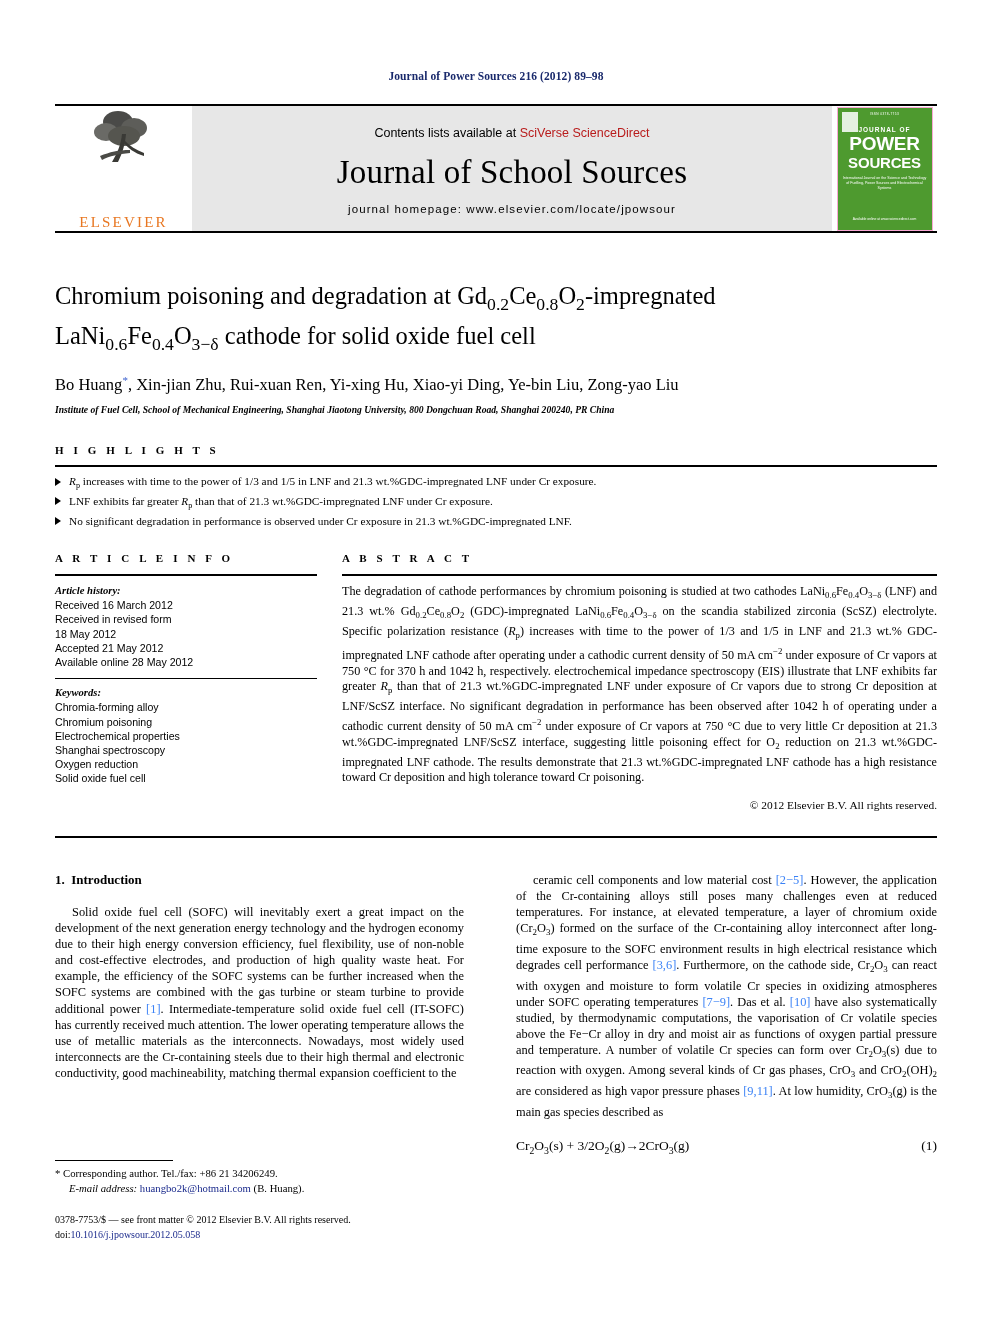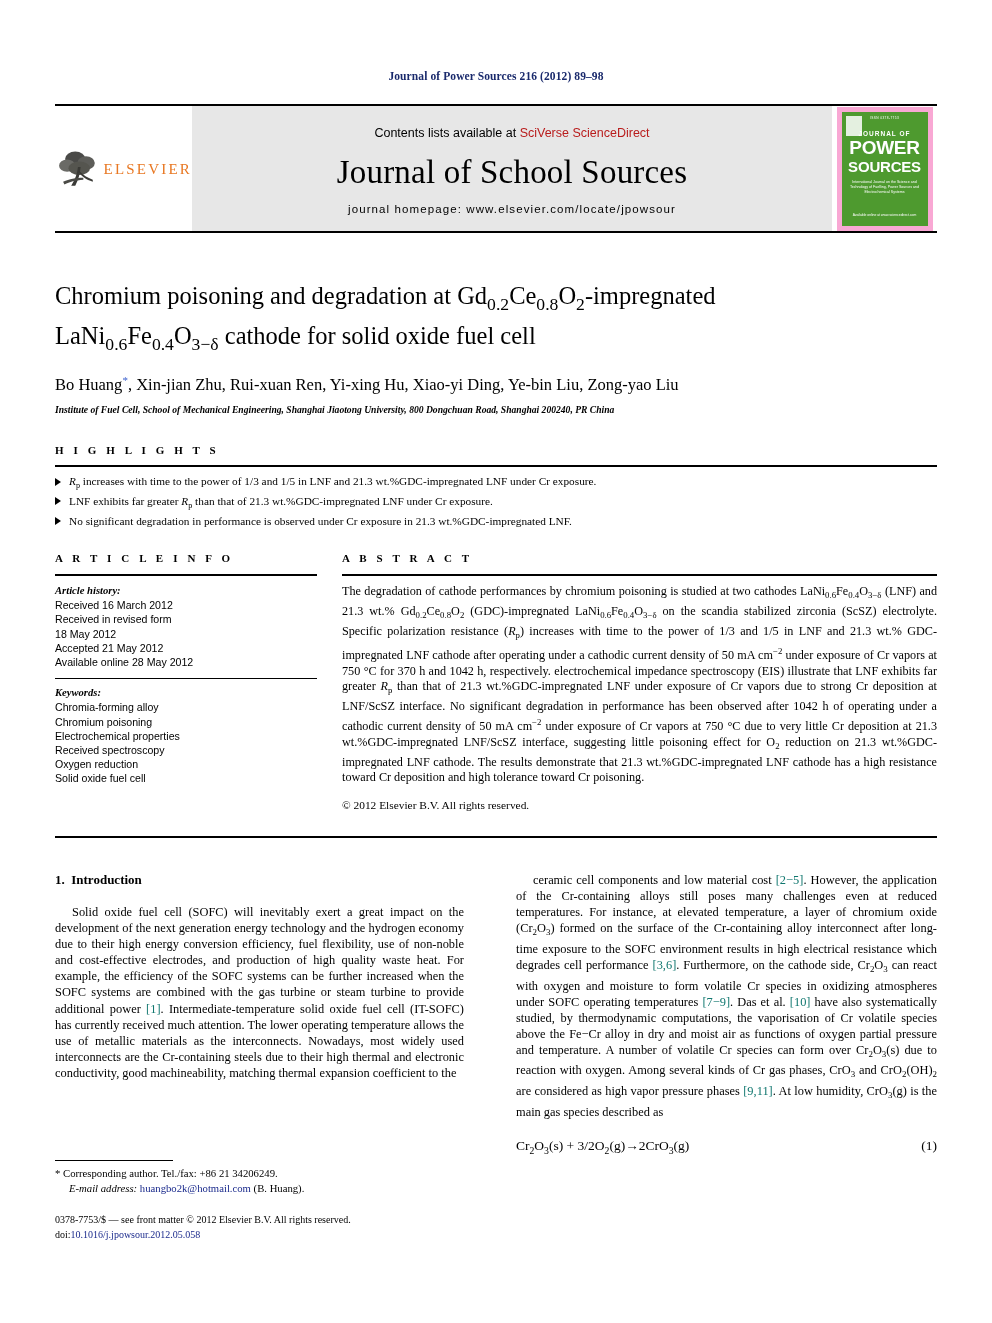--- a/index.html
+++ b/index.html
@@ -46,21 +46,21 @@
     box-sizing: border-box;
     display: flex;
     align-items: stretch;
   }
   .mast-logo {
     width: 137px;
     flex: 0 0 137px;
     background: #ffffff;
     position: relative;
     display: flex;
-    flex-direction: row;
+    flex-direction: column;
     align-items: center;
     justify-content: space-between;
   }
   .tree-svg { display:block; }
   .elsevier-word {
     font-family: "Liberation Serif", serif;
     font-size: 15px;
     letter-spacing: 2.2px;
     color: #E87722;
     font-weight: normal;
@@ -106,21 +106,21 @@
     display: flex;
     align-items: center;
     justify-content: center;
     background: #fff;
   }
   .cover-img {
     width: 96px;
     height: 124px;
     background: #4e9a2f;
     position: relative;
-    border: 5px solid #f9a8d4;
+    border: 1px solid #f9a8d4;
     box-sizing: border-box;
     overflow: hidden;
     font-family: "Liberation Sans", sans-serif;
   }
   .cover-tree {
     position: absolute; left: 4px; top: 4px;
     width: 16px; height: 20px;
     background: #fff;
     opacity: .85;
   }
@@ -251,20 +251,21 @@
   .abs-text {
     font-family: "Liberation Serif", serif;
     font-size: 12.2px;
     line-height: 15.6px;
     text-align: justify;
     color: #000;
   }
   .copyright {
     font-family: "Liberation Serif", serif;
     font-size: 11.4px;
+    text-align: right;
     margin-top: 13px;
   }
   .block-bottom-rule {
     position: absolute;
     left: 55px; top: 836px;
     width: 882px;
     border-top: 2.2px solid #000;
   }
 
   
@@ -286,21 +287,21 @@
   }
   .para {
     font-family: "Liberation Serif", serif;
     font-size: 12.4px;
     line-height: 16.1px;
     text-align: justify;
     margin: 0;
     text-indent: 17px;
     color: #000;
   }
-  .cite { color: #0f766e; font-family: Liberation Serif, serif; }
+  .cite { color: #3b82f6; font-family: Liberation Serif, serif; }
   .eqn-row {
     display: flex;
     justify-content: space-between;
     align-items: baseline;
     font-family: "Liberation Serif", serif;
     font-size: 13.5px;
     margin-top: 18px;
   }
 
   
@@ -413,21 +414,21 @@
         <div class="info-line">18 May 2012</div>
         <div class="info-line">Accepted 21 May 2012</div>
         <div class="info-line">Available online 28 May 2012</div>
       </div>
     <div class="sub-rule"></div>
     <div class="info-label">Keywords:</div>
     <div id="keywords-list">
         <div class="info-line">Chromia-forming alloy</div>
         <div class="info-line">Chromium poisoning</div>
         <div class="info-line">Electrochemical properties</div>
-        <div class="info-line">Received spectroscopy</div>
+        <div class="info-line">Shanghai spectroscopy</div>
         <div class="info-line">Oxygen reduction</div>
         <div class="info-line">Solid oxide fuel cell</div>
       </div>
   </div>
 
   <div class="abs-col">
     <div class="sec-head">A B S T R A C T</div>
     <div class="col-rule"></div>
     <div class="abs-text" id="abstract-text">The degradation of cathode performances by chromium poisoning is studied at two cathodes LaNi<sub>0.6</sub>Fe<sub>0.4</sub>O<sub>3−δ</sub> (LNF) and 21.3 wt.% Gd<sub>0.2</sub>Ce<sub>0.8</sub>O<sub>2</sub> (GDC)-impregnated LaNi<sub>0.6</sub>Fe<sub>0.4</sub>O<sub>3−δ</sub> on the scandia stabilized zirconia (ScSZ) electrolyte. Specific polarization resistance (<i>R</i><sub>p</sub>) increases with time to the power of 1/3 and 1/5 in LNF and 21.3 wt.% GDC-impregnated LNF cathode after operating under a cathodic current density of 50 mA cm<sup>−2</sup> under exposure of Cr vapors at 750 °C for 370 h and 1042 h, respectively. electrochemical impedance spectroscopy (EIS) illustrate that LNF exhibits far greater <i>R</i><sub>p</sub> than that of 21.3 wt.%GDC-impregnated LNF under exposure of Cr vapors due to strong Cr deposition at LNF/ScSZ interface. No significant degradation in performance has been observed after 1042 h of operating under a cathodic current density of 50 mA cm<sup>−2</sup> under exposure of Cr vapors at 750 °C due to very little Cr deposition at 21.3 wt.%GDC-impregnated LNF/ScSZ interface, suggesting little poisoning effect for O<sub>2</sub> reduction on 21.3 wt.%GDC-impregnated LNF cathode. The results demonstrate that 21.3 wt.%GDC-impregnated LNF cathode has a high resistance toward Cr deposition and high tolerance toward Cr poisoning.</div>
     <div class="copyright">© 2012 Elsevier B.V. All rights reserved.</div>

